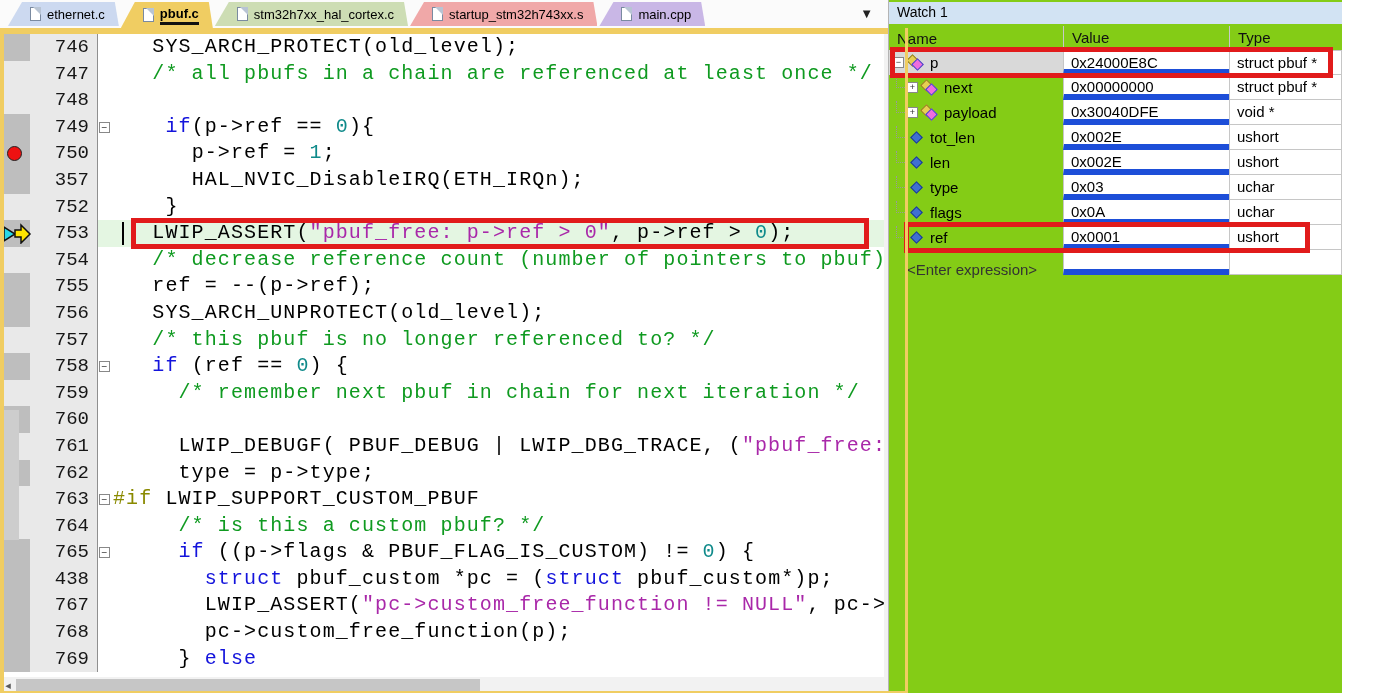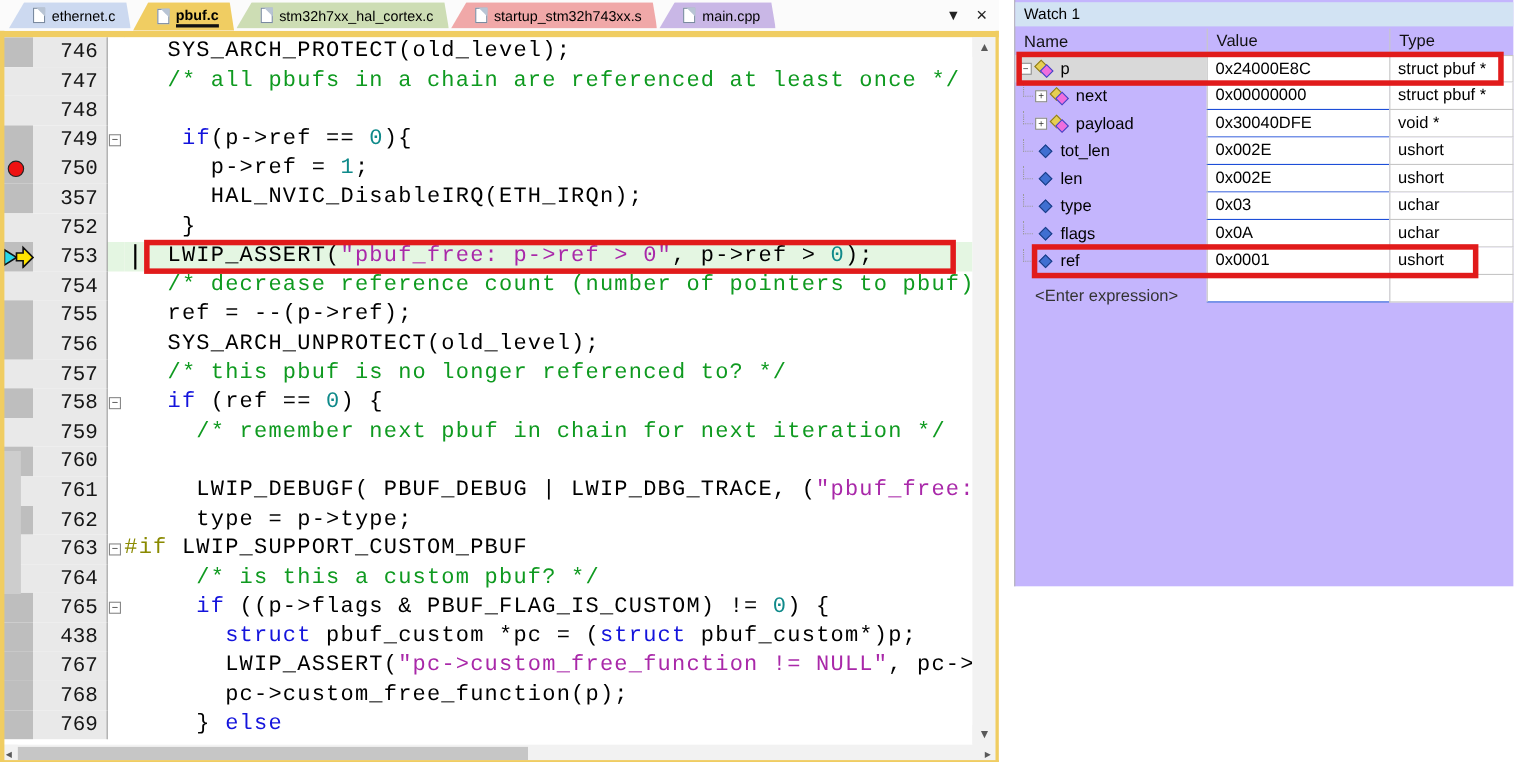--- a/index.html
+++ b/index.html
@@ -57,31 +57,31 @@
   #vdn { left:884px; top:659px; width:22px; height:18px; }
   #hscroll { position:absolute; left:0; top:677px; width:908px; height:16px; background:#f2f2f2; }
   #hthumb { position:absolute; left:16px; top:2px; width:464px; height:12px; background:#c6c6c6; }
   #hlf { left:0; top:677px; width:16px; height:16px; }
   #hrt { left:890px; top:677px; width:16px; height:16px; }
   #editframe { position:absolute; left:0; top:28px; width:908px; height:665px;
                border-left:4px solid #f0cd62; border-right:3px solid #f0cd62;
                border-bottom:2px solid #f0cd62; pointer-events:none; z-index:8; }
 
   
-  #watch { position:absolute; left:922px; top:0; width:454px; height:533px; background:#c4b5fd;
+  #watch { position:absolute; left:888px; top:0; width:454px; height:693px; background:#84cc16;
            border-left:1px solid #b4b4b4; font-size:15px; }
   #watch-title { height:22px; margin-top:2px; background:#d2e3f3; padding:2px 0 0 8px;
                  font-size:14px; color:#000; }
   #watch-head { display:flex; height:24px; align-items:center; margin-top:2px; color:#111; }
   #watch-head .hc { padding-left:8px; }
   #watch-head .h1 { width:174px; } #watch-head .h2 { width:166px; border-left:1px solid #c8c8c8; height:100%; line-height:24px; }
   #watch-head .h3 { flex:1; border-left:1px solid #c8c8c8; height:100%; line-height:24px; }
   .wrow { position:relative; display:flex; height:25px; line-height:23px; }
   .wname { width:174px; position:relative; white-space:nowrap; display:flex; align-items:center; }
-  .wval  { width:166px; border-left:1px solid #c6c6c6; border-bottom:1px solid #1d4ed8;
+  .wval  { width:166px; border-left:1px solid #c6c6c6; border-bottom:6px solid #1d4ed8;
            padding-left:7px; background:#fff; }
   .wtype { flex:1; border-left:1px solid #c6c6c6; border-bottom:1px solid #c6c6c6;
            border-right:1px solid #c6c6c6; padding-left:7px; background:#fff; }
   .wrow.first .wval, .wrow.first .wtype { border-top:1px solid #c6c6c6; }
   .wrow.selected { background:#d9d9d9; }
   .expbox { width:11px; height:11px; border:1px solid #888; background:#fff; font:9px/9px "Liberation Sans",sans-serif;
             text-align:center; color:#333; flex:0 0 auto; margin-right:4px; }
   .diamond2 { position:relative; width:16px; height:16px; flex:0 0 auto; margin-right:6px; }
   .diamond2 .d1 { position:absolute; left:0; top:1px; width:9px; height:9px; background:#e6cf52;
                   border:1px solid #8d7a1e; transform:rotate(45deg); }

